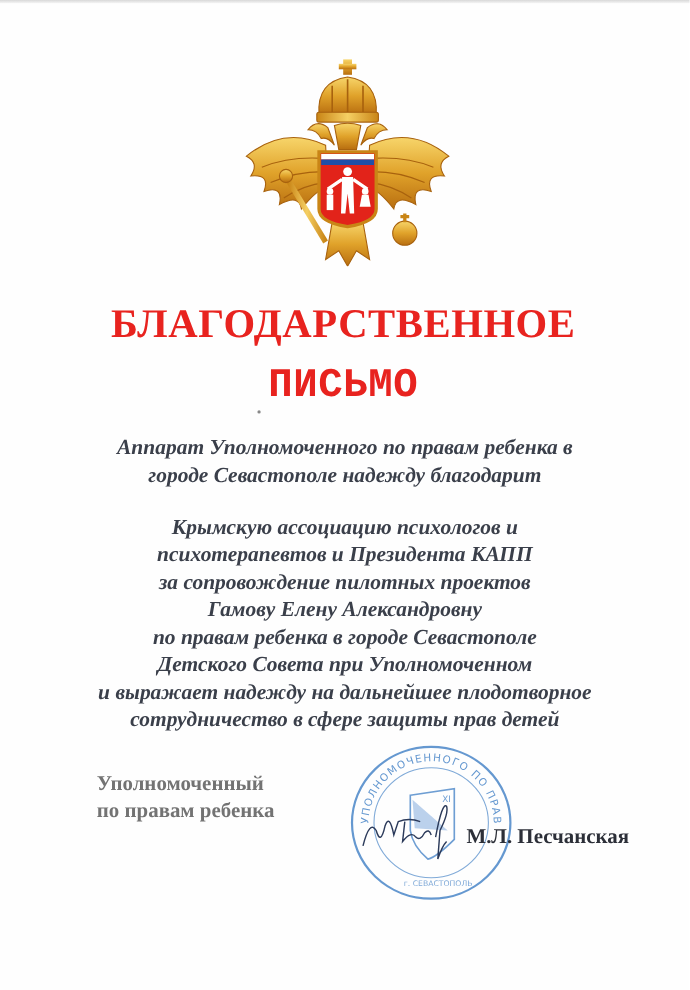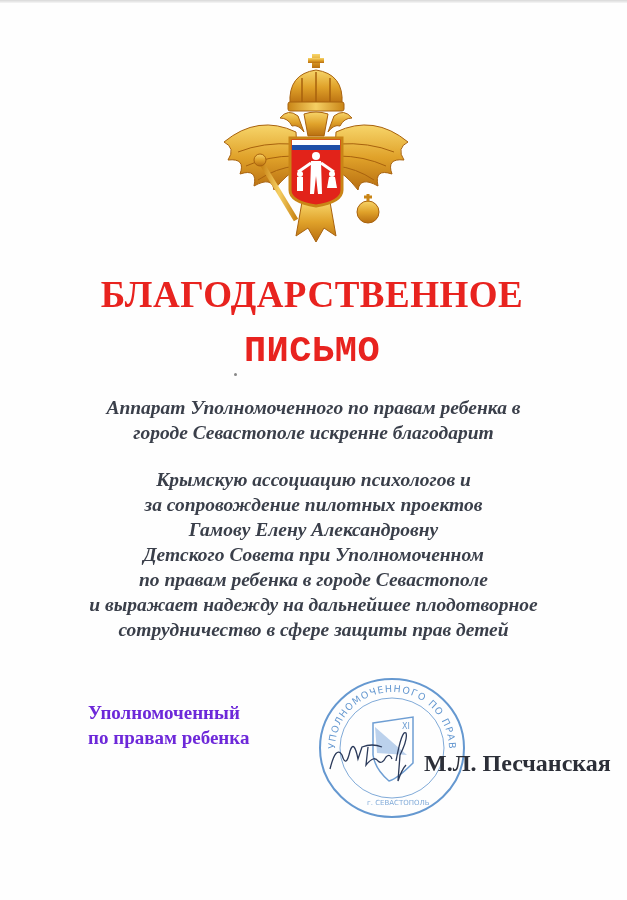--- a/index.html
+++ b/index.html
@@ -27,26 +27,26 @@
     position: absolute; left: 0; width: 627px; text-align: center;
     color: #3a3f4a; font-style: italic; font-weight: bold;
     font-family: "Liberation Serif", serif; font-size: 19.5px; line-height: 25px;
   }
   .para-1 { top: 395px; }
   .para-2 { top: 467px; }
   .line { display: block; white-space: nowrap; }
 
   .sign-title {
     position: absolute; left: 88px; top: 700px;
-    color: #6d28d9; font-weight: bold; font-size: 19px; line-height: 25px;
+    color: #737373; font-weight: bold; font-size: 19px; line-height: 25px;
     font-family: "Liberation Serif", serif;
   }
   .signer-name {
     position: absolute; left: 424px; top: 750px;
-    color: #2c2f38; font-weight: bold; font-size: 24px;
+    color: #2c2f38; font-weight: bold; font-size: 19px;
     font-family: "Liberation Serif", serif;
   }
   .stamp { position: absolute; left: 317px; top: 677px; width: 150px; height: 143px; }
   .signature { position: absolute; left: 328px; top: 725px; width: 100px; height: 60px; }
 </style>
 </head>
 <body>
 
 <div class="page">
   <div class="top-edge"></div>
@@ -103,29 +103,30 @@
     <circle cx="114" cy="122" r="3" fill="#ffffff"></circle>
     <path d="M111 125 L117 125 L119 136 L109 136 Z" fill="#ffffff"></path>
   </svg>
 
   <div class="title title-1">БЛАГОДАРСТВЕННОЕ</div>
   <div class="title title-2">ПИСЬМО</div>
   <div class="dot"></div>
 
   <div class="body-text para-1">
     <span class="line">Аппарат Уполномоченного по правам ребенка в</span>
-    <span class="line">городе Севастополе искренне благодарит</span>
+    <span class="line">городе Севастополе надежду благодарит</span>
   </div>
 
   <div class="body-text para-2">
     <span class="line">Крымскую ассоциацию психологов и</span>
+    <span class="line">психотерапевтов и Президента КАПП</span>
     <span class="line">за сопровождение пилотных проектов</span>
     <span class="line">Гамову Елену Александровну</span>
+    <span class="line">по правам ребенка в городе Севастополе</span>
     <span class="line">Детского Совета при Уполномоченном</span>
-    <span class="line">по правам ребенка в городе Севастополе</span>
     <span class="line">и выражает надежду на дальнейшее плодотворное</span>
     <span class="line">сотрудничество в сфере защиты прав детей</span>
   </div>
 
   <div class="sign-title">
     <span class="line">Уполномоченный</span>
     <span class="line">по правам ребенка</span>
   </div>
 
   <svg class="stamp" viewBox="0 0 150 143">

